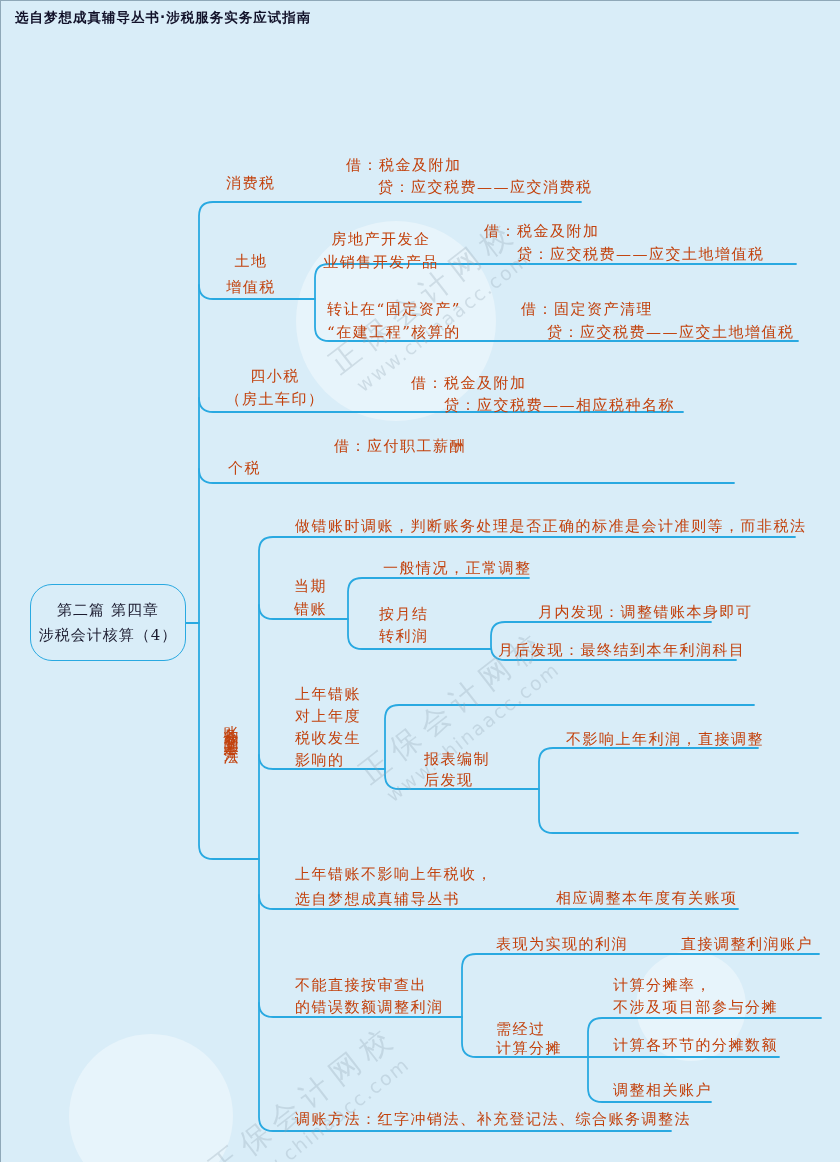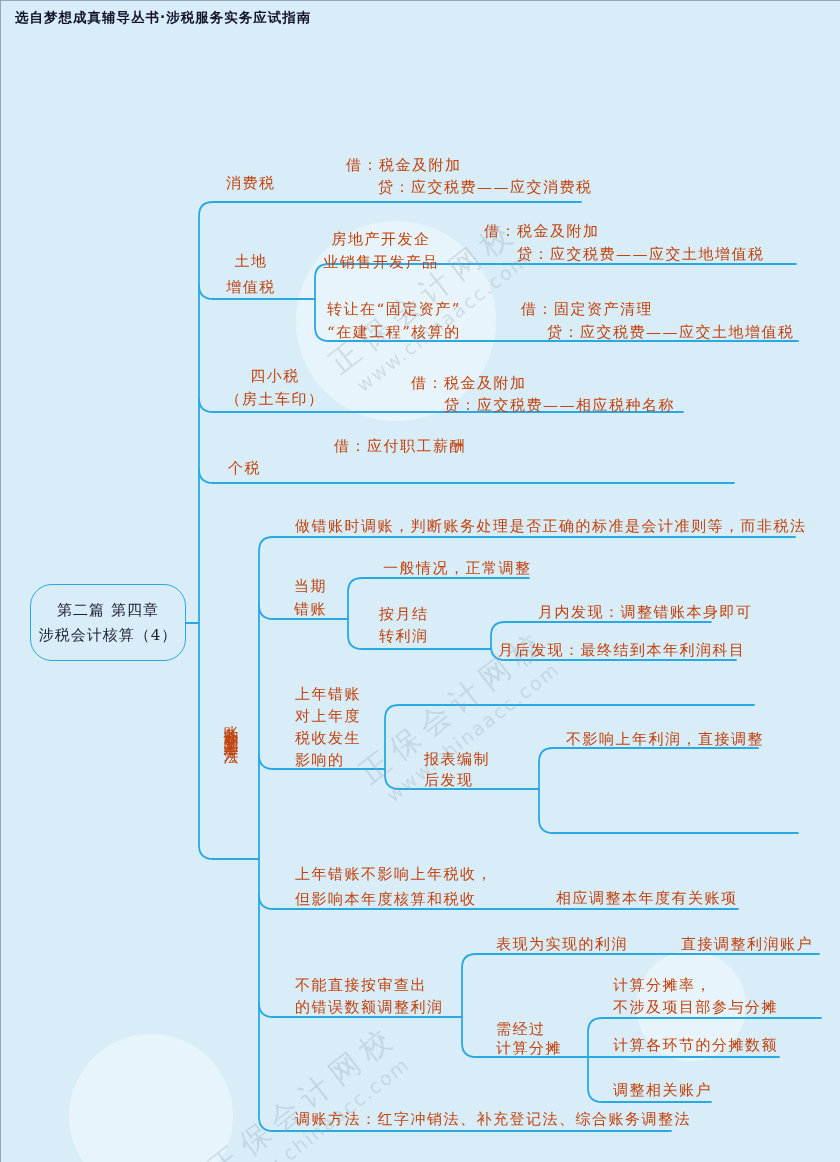--- a/index.html
+++ b/index.html
@@ -152,21 +152,21 @@
     <div>影响的</div>
   </div>
   <div class="t" style="left:423px;top:748px;line-height:21px;">
     <div>报表编制</div>
     <div>后发现</div>
   </div>
   <div class="t" style="left:565px;top:727px;">不影响上年利润，直接调整</div>
 
   <div class="t" style="left:294px;top:861px;line-height:25px;">
     <div>上年错账不影响上年税收，</div>
-    <div>但影响本年度核算和税收</div>
+    <div>选自梦想成真辅导丛书</div>
   </div>
   <div class="t" style="left:555px;top:886px;">相应调整本年度有关账项</div>
 
   <div class="t" style="left:294px;top:973px;line-height:22px;">
     <div>不能直接按审查出</div>
     <div>的错误数额调整利润</div>
   </div>
   <div class="t" style="left:495px;top:932px;">表现为实现的利润</div>
   <div class="t" style="left:680px;top:932px;">直接调整利润账户</div>
   <div class="t" style="left:612px;top:973px;line-height:22px;">

